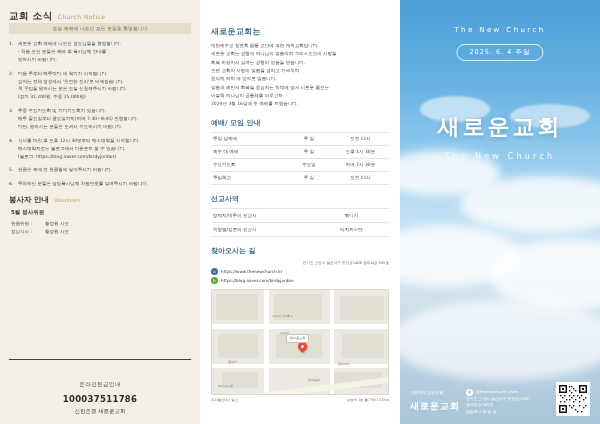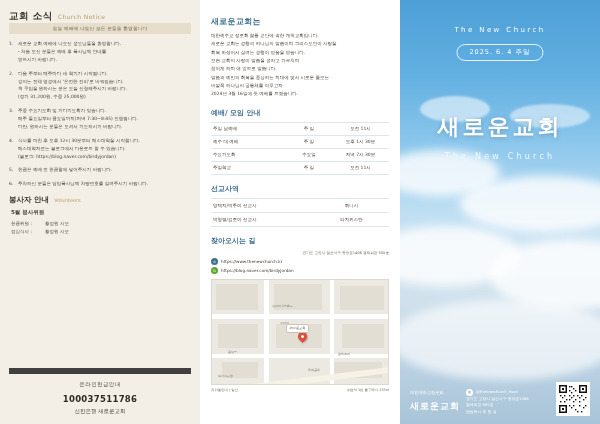--- a/index.html
+++ b/index.html
@@ -53,32 +53,32 @@
   }
   .vol-head .ko{font-size:7.5px;font-weight:bold;color:#3a3428;}
   .vol-head .en{font-size:5px;color:#b8a06a;}
   .vol-month{font-size:5.5px;color:#4a4336;margin:4px 0 4px 2px;font-weight:bold;}
   .vol-rows{margin-left:2px;}
   .vol-row{display:flex;font-size:4.5px;color:#4a4336;line-height:1.85;}
   .vol-row .lbl{width:34px;flex:0 0 34px;}
   .vol-row .val{flex:1;}
   .offering-box{
     position:absolute;left:9px;right:9px;bottom:9px;
-    border-top:6px solid #404040;
-    padding-top:7px;
+    border-top:1px solid #404040;
+    padding-top:21px;
     text-align:center;
   }
   .offering-title{font-size:5.5px;color:#4a4336;margin-bottom:6px;letter-spacing:.4px;}
   .offering-acct{font-size:8.5px;font-weight:bold;color:#2f2b22;letter-spacing:.3px;}
   .offering-bank{font-size:5.5px;color:#4a4336;margin-top:4px;}
 
   
   .mid{
     position:relative;width:200px;height:424px;background:#ffffff;
-    box-sizing:border-box;padding:16px 11px 8px 11px;
+    box-sizing:border-box;padding:26px 11px 8px 11px;
   }
   .mid-title{font-size:8px;font-weight:bold;color:#3f6f8f;margin-bottom:5px;letter-spacing:.3px;}
   .mid-intro{font-size:4.5px;line-height:1.85;color:#4a4336;margin-bottom:9px;}
   .sec-title{
     font-size:7px;font-weight:bold;color:#3f6f8f;
     margin:9px 0 4px 0;
   }
   .tbl{width:100%;border-collapse:collapse;font-size:4.5px;color:#4a4336;}
   .tbl td{border-bottom:1px solid #dfe6ea;padding:3.5px 2px;}
   .tbl tr:first-child td{border-top:1px solid #dfe6ea;}

